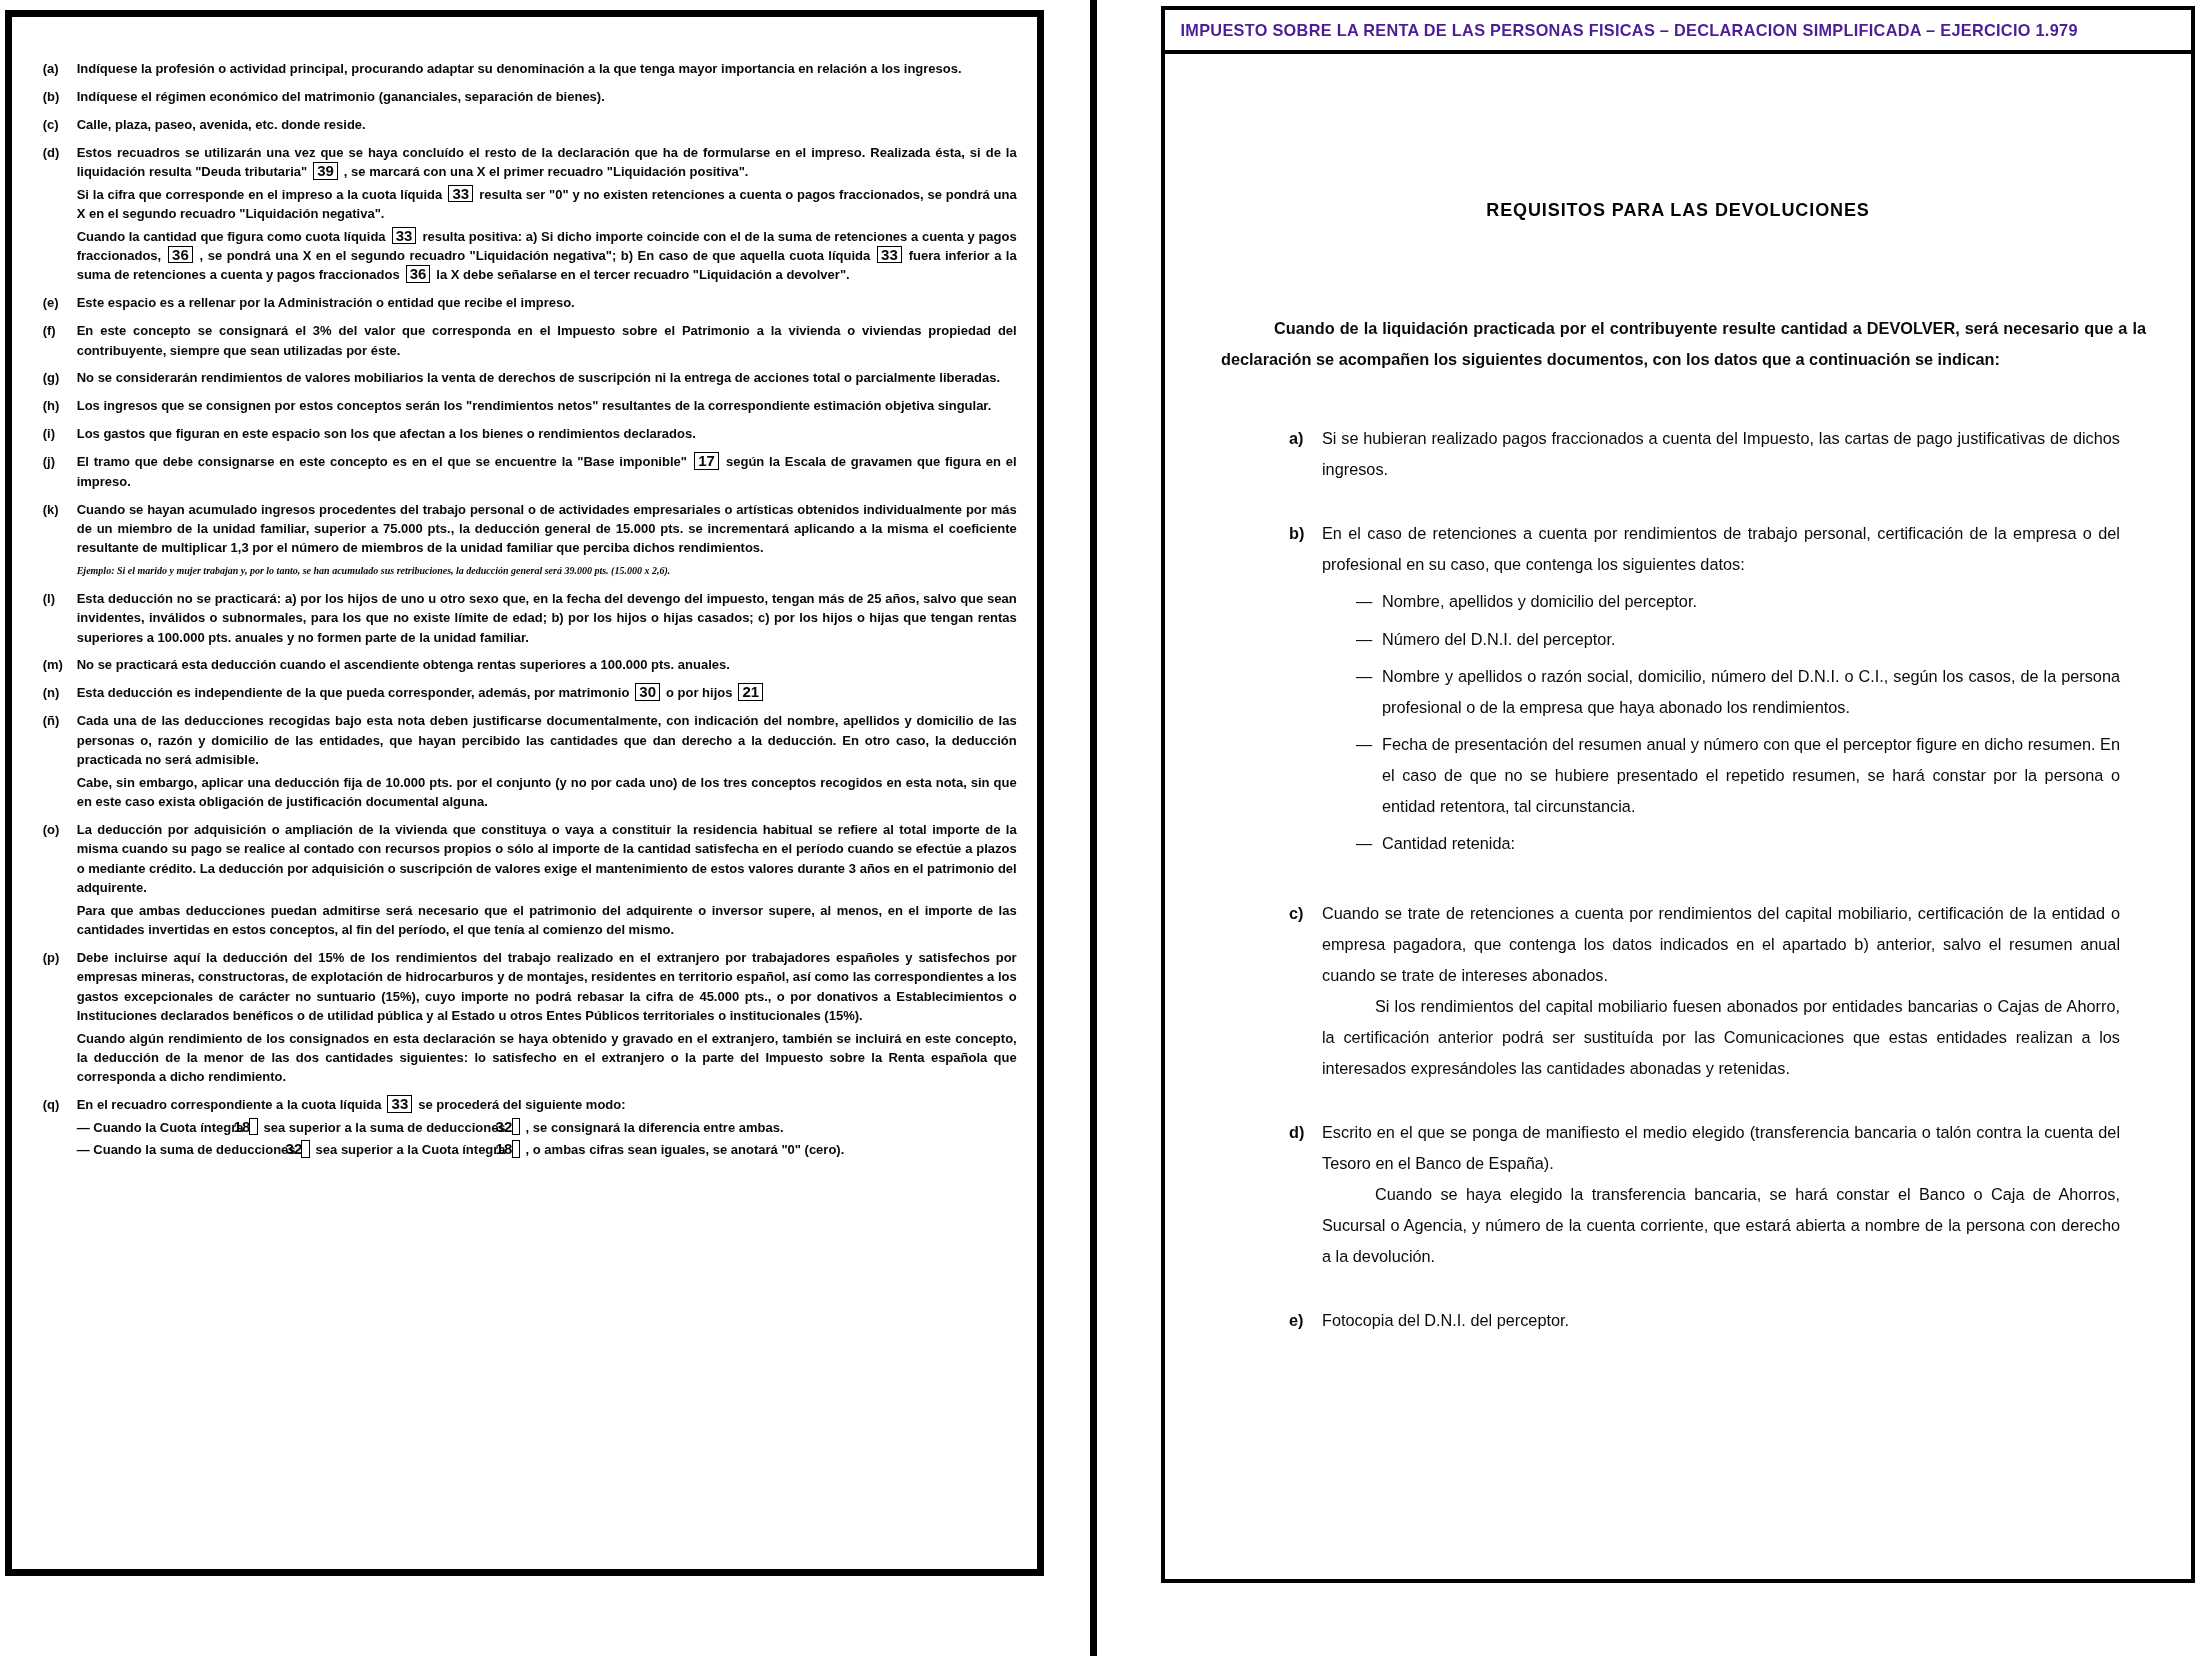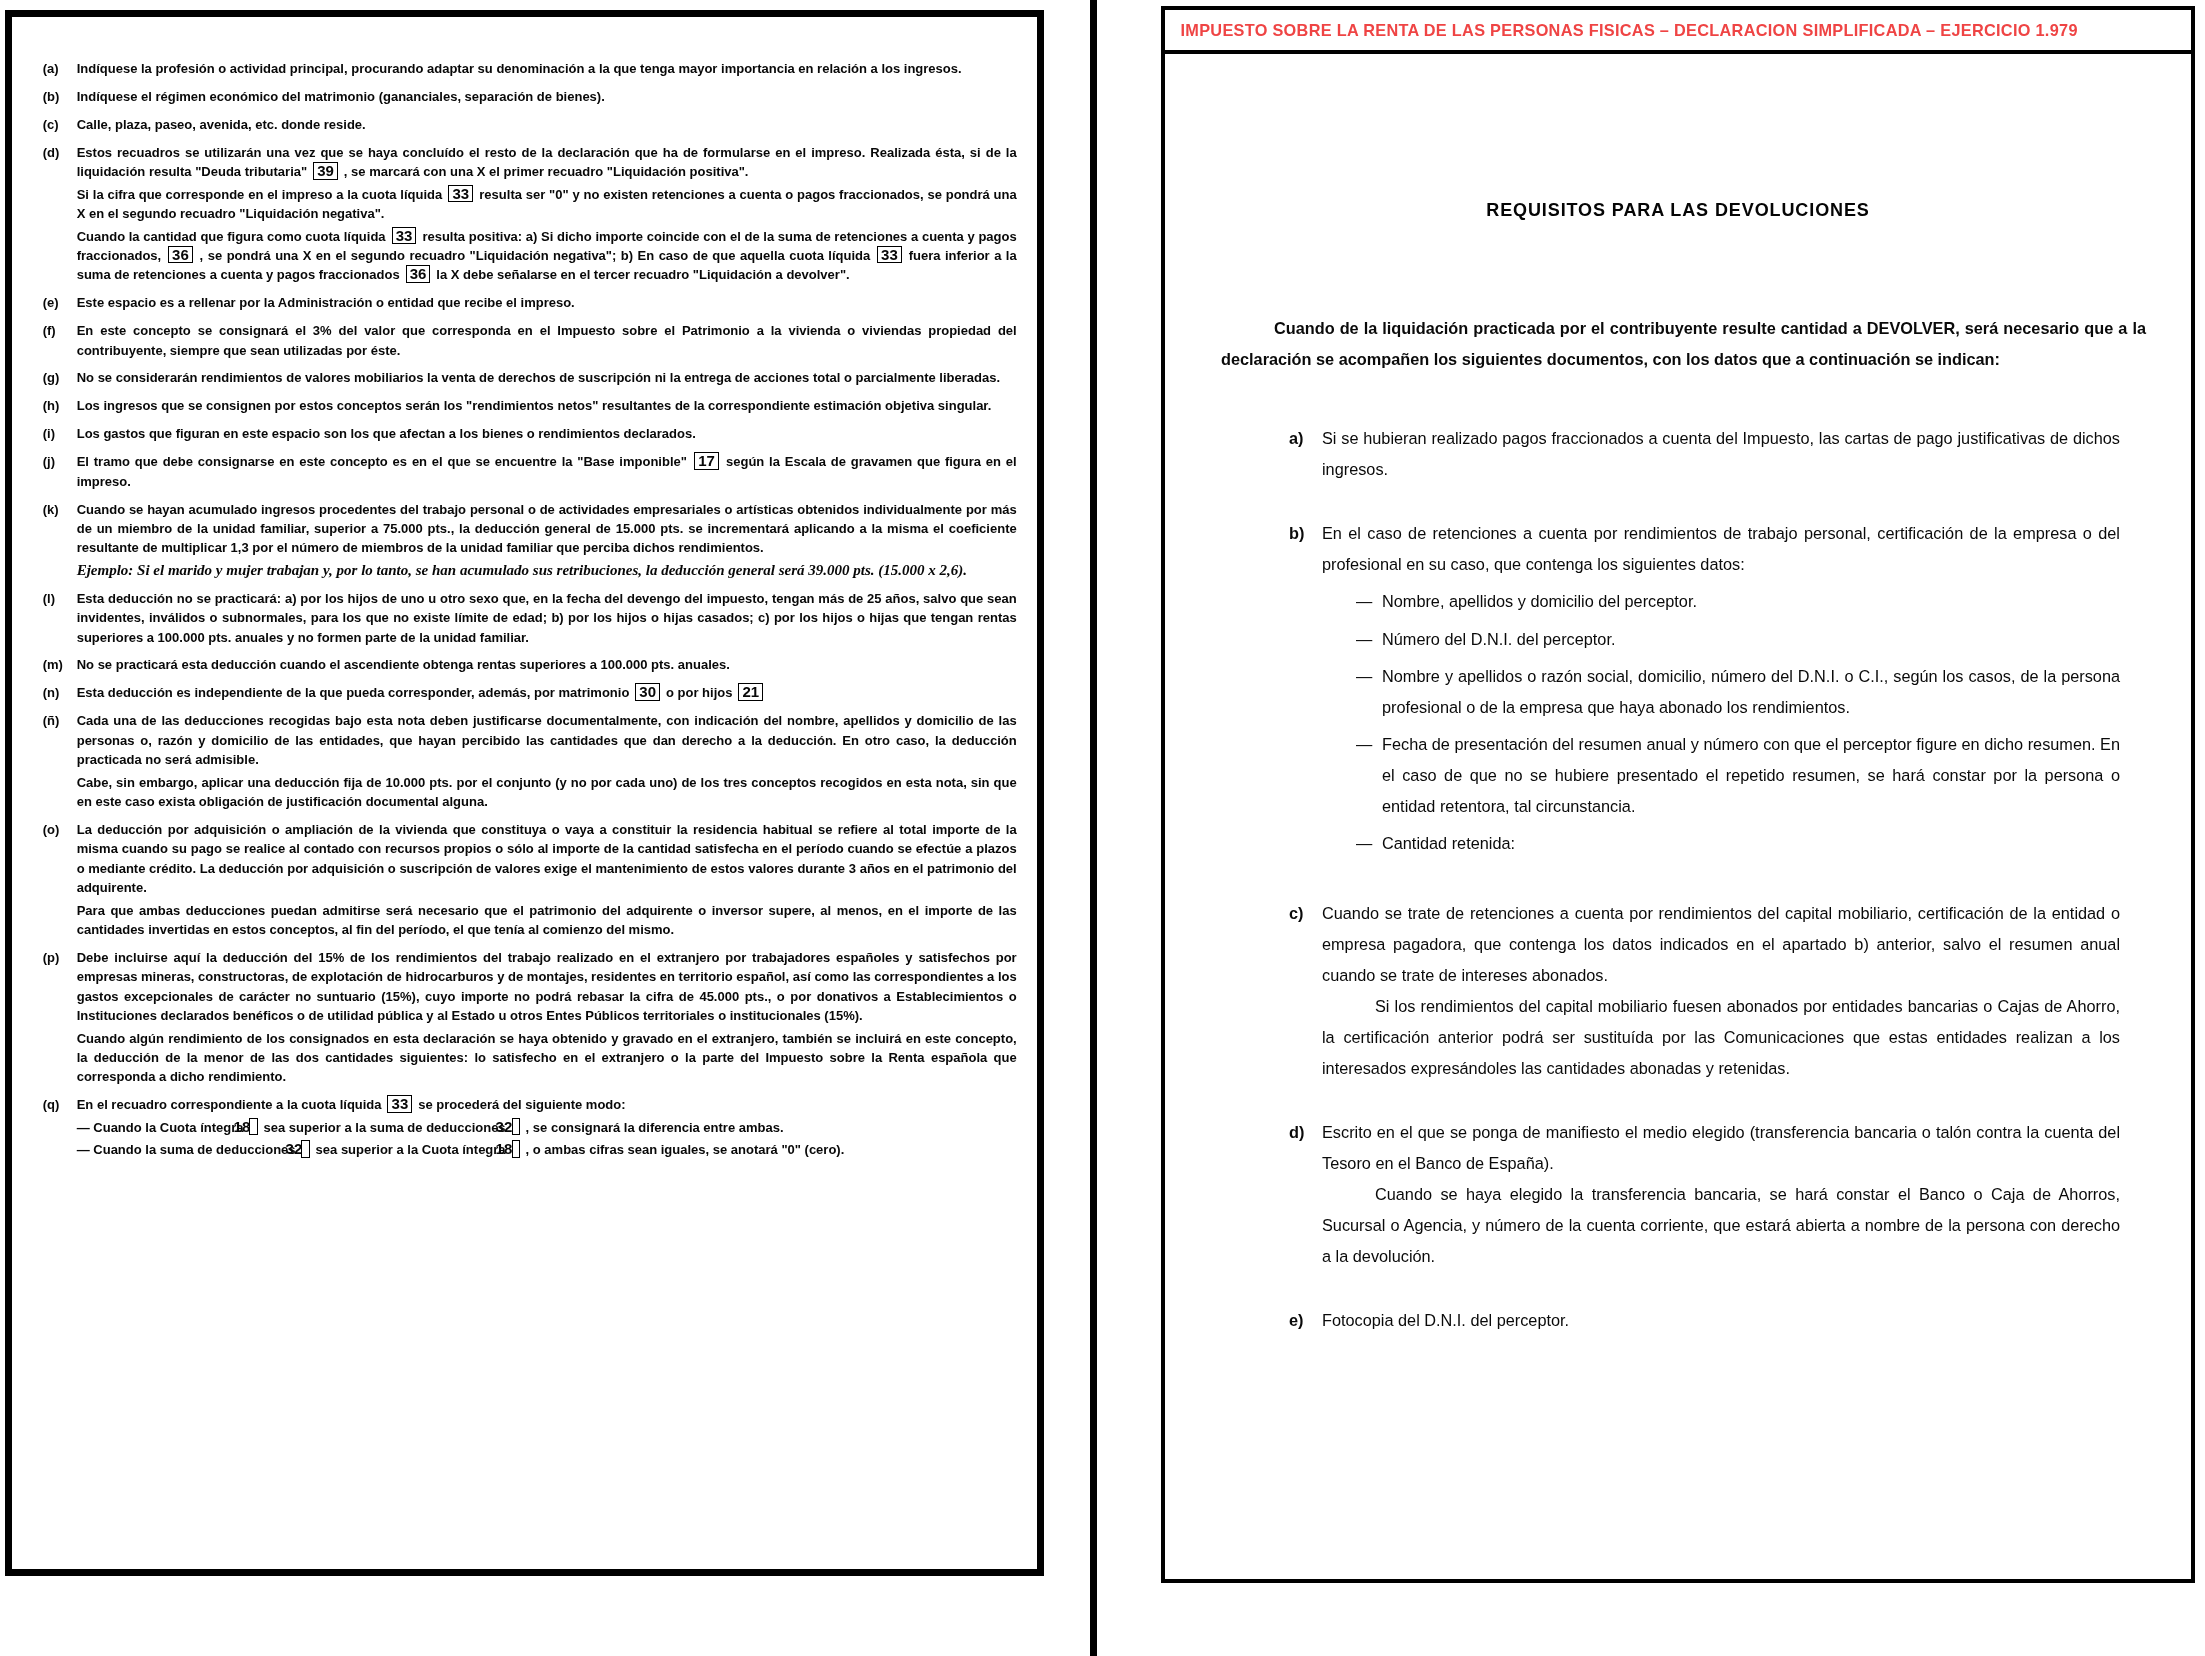--- a/index.html
+++ b/index.html
@@ -12,36 +12,36 @@
   .page-left{
     position:absolute;left:4.7px;top:10px;width:1039px;height:1566px;
     border:7px solid #000;box-sizing:border-box;
     padding:42px 20px 0 31px;background:#fff;
   }
   .note{display:flex;margin-bottom:8.5px;font-size:13px;line-height:19.4px;font-weight:bold;color:#080808;}
   .note .nlabel{width:34px;flex:none;}
   .note .nbody{flex:1;text-align:justify;}
   .note p{margin:0 0 3.1px 0;}
   .note p:last-child{margin-bottom:0;}
-  .note p.italic{font-style:italic;font-family:"Liberation Serif", serif;font-size:15px;}
+  .note p.italic{font-style:italic;font-family:"Liberation Serif", serif;font-size:10px;}
   .note p.dash{padding-left:20px;text-indent:-20px;}
   .numbox{
     display:inline-block;border:1.6px solid #000;padding:0 3.1px;margin:0 2.3px;
     font-weight:bold;line-height:15.5px;font-size:15px;
   }
   
   .spine{position:absolute;left:1090px;top:0;width:7px;height:1656px;background:#000;}
   
   .page-right{
     position:absolute;left:1161px;top:6.2px;width:1034px;height:1577px;
     border:4.7px solid #000;box-sizing:border-box;background:#fff;
   }
   .rheader{
     height:40px;border-bottom:4.7px solid #000;display:flex;align-items:center;
-    padding:0 15.5px;font-weight:bold;font-size:16.3px;letter-spacing:0.3px;color:#ef4444;
+    padding:0 15.5px;font-weight:bold;font-size:16.3px;letter-spacing:0.3px;color:#4c1d95;
   }
   .rtitle{
     margin-top:146px;text-align:center;font-weight:bold;font-size:18px;
     letter-spacing:0.9px;color:#050505;
   }
   .rintro{
     margin:92px 45px 0 56px;font-size:16.3px;line-height:31px;
     text-align:justify;text-indent:53px;font-weight:bold;
   }
   .ritems{margin:48px 71px 0 124px;}

